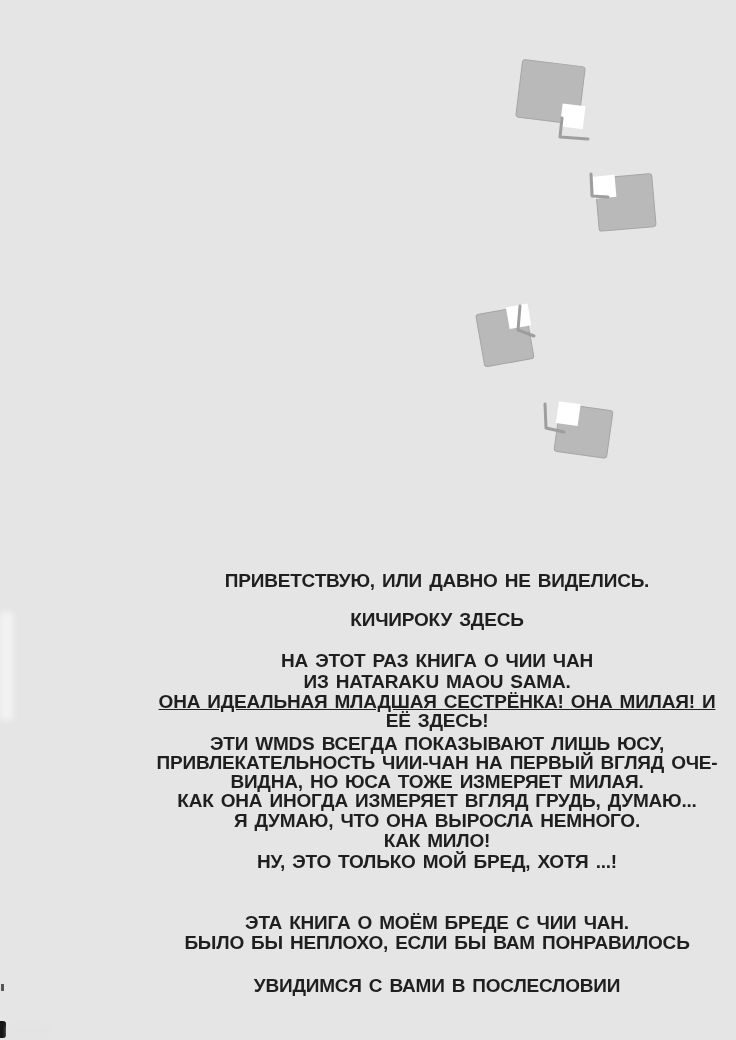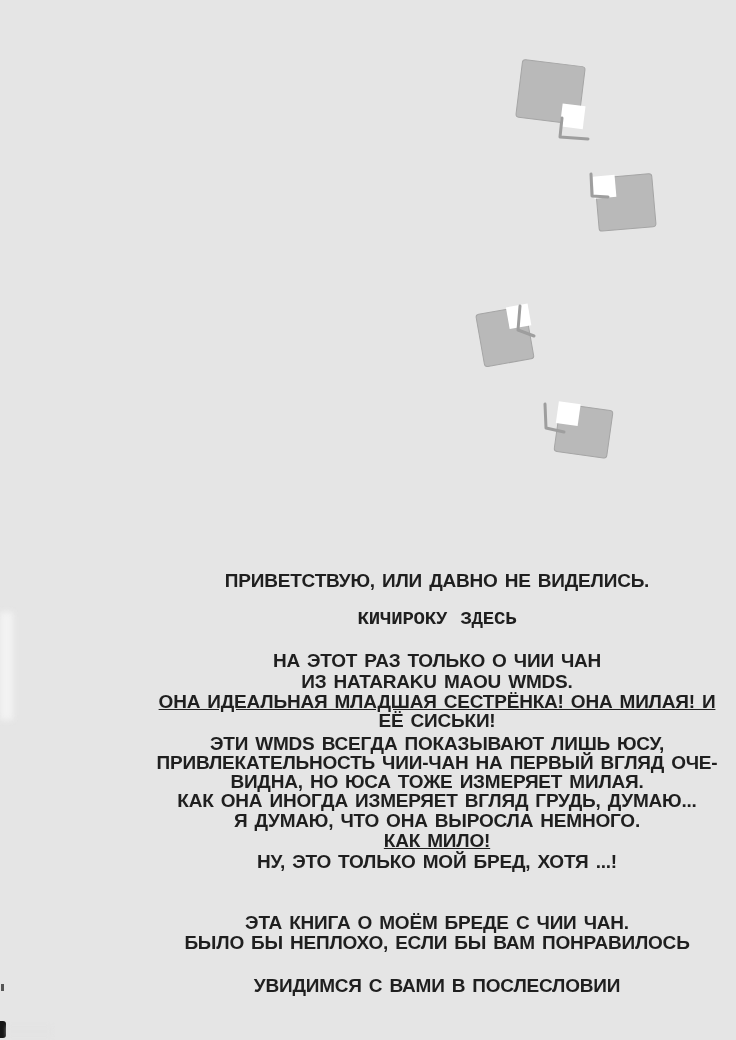--- a/index.html
+++ b/index.html
@@ -29,31 +29,31 @@
     white-space: nowrap;
     font-weight: 700;
     font-size: 19px;
     line-height: 1;
     letter-spacing: -0.2px;
     word-spacing: 2px;
     color: #1f1f1f;
   }
   
   .l1  { top: 571px; }
-  .l2  { top: 610px; font-family: Liberation Mono, monospace; }
+  .l2  { top: 610px; }
   .l3  { top: 651px; }
   .l4  { top: 672px; }
   .l5  { top: 692px; text-decoration: underline; }
   .l6  { top: 711px; }
   .l7  { top: 734px; }
   .l8  { top: 753px; }
   .l9  { top: 772px; }
   .l10 { top: 791px; }
   .l11 { top: 811px; }
-  .l12 { top: 831px; text-decoration: underline; }
+  .l12 { top: 831px; }
   .l13 { top: 852px; }
   .l14 { top: 913px; text-align: right; }
   .l15 { top: 933px; }
   .l16 { top: 976px; }
 
   .artifact { position: absolute; }
   .art-blob {
     left: 0; top: 1021px; width: 6px; height: 17px;
     background: #161616;
     border-radius: 0 3px 3px 0;
@@ -109,24 +109,24 @@
         <rect x="-27" y="-24" width="53" height="48" rx="3" fill="#b9b9b9" stroke="#a5a5a5" stroke-width="1"></rect>
         <rect x="-29" y="-26" width="22" height="22" fill="#ffffff"></rect>
       </g>
       <polyline points="545,404 546,428 564,432" fill="none" stroke="#9e9e9e" stroke-width="3" stroke-linecap="round" stroke-linejoin="round"></polyline>
     </g>
   </svg>
 
   <div>
     <div class="tl l1">ПРИВЕТСТВУЮ, ИЛИ ДАВНО НЕ ВИДЕЛИСЬ.</div>
     <div class="tl l2">КИЧИРОКУ ЗДЕСЬ</div>
-    <div class="tl l3">НА ЭТОТ РАЗ ТОЛЬКО О ЧИИ ЧАН</div>
-    <div class="tl l4">ИЗ HATARAKU MAOU WMDS.</div>
+    <div class="tl l3">НА ЭТОТ РАЗ КНИГА О ЧИИ ЧАН</div>
+    <div class="tl l4">ИЗ HATARAKU MAOU SAMA.</div>
     <div class="tl l5">ОНА ИДЕАЛЬНАЯ МЛАДШАЯ СЕСТРЁНКА! ОНА МИЛАЯ! И</div>
-    <div class="tl l6">ЕЁ СИСЬКИ!</div>
+    <div class="tl l6">ЕЁ ЗДЕСЬ!</div>
     <div class="tl l7">ЭТИ WMDS ВСЕГДА ПОКАЗЫВАЮТ ЛИШЬ ЮСУ,</div>
     <div class="tl l8">ПРИВЛЕКАТЕЛЬНОСТЬ ЧИИ-ЧАН НА ПЕРВЫЙ ВГЛЯД ОЧЕ-</div>
     <div class="tl l9">ВИДНА, НО ЮСА ТОЖЕ ИЗМЕРЯЕТ МИЛАЯ.</div>
     <div class="tl l10">КАК ОНА ИНОГДА ИЗМЕРЯЕТ ВГЛЯД ГРУДЬ, ДУМАЮ...</div>
     <div class="tl l11">Я ДУМАЮ, ЧТО ОНА ВЫРОСЛА НЕМНОГО.</div>
     <div class="tl l12">КАК МИЛО!</div>
     <div class="tl l13">НУ, ЭТО ТОЛЬКО МОЙ БРЕД, ХОТЯ ...!</div>
     <div class="tl l14">ЭТА КНИГА О МОЁМ БРЕДЕ С ЧИИ ЧАН.</div>
     <div class="tl l15">БЫЛО БЫ НЕПЛОХО, ЕСЛИ БЫ ВАМ ПОНРАВИЛОСЬ</div>
     <div class="tl l16">УВИДИМСЯ С ВАМИ В ПОСЛЕСЛОВИИ</div>

